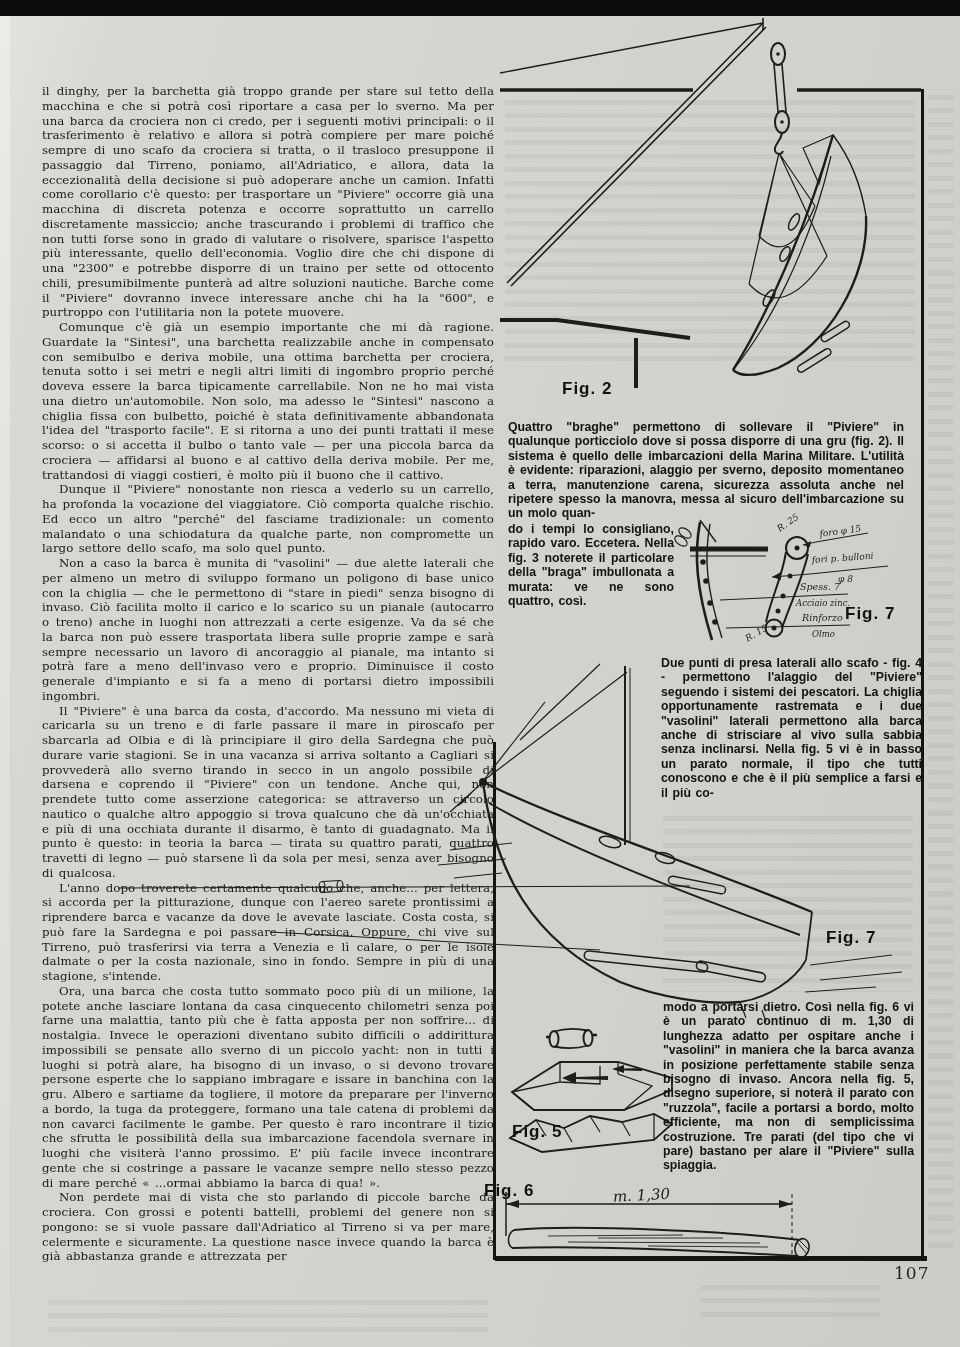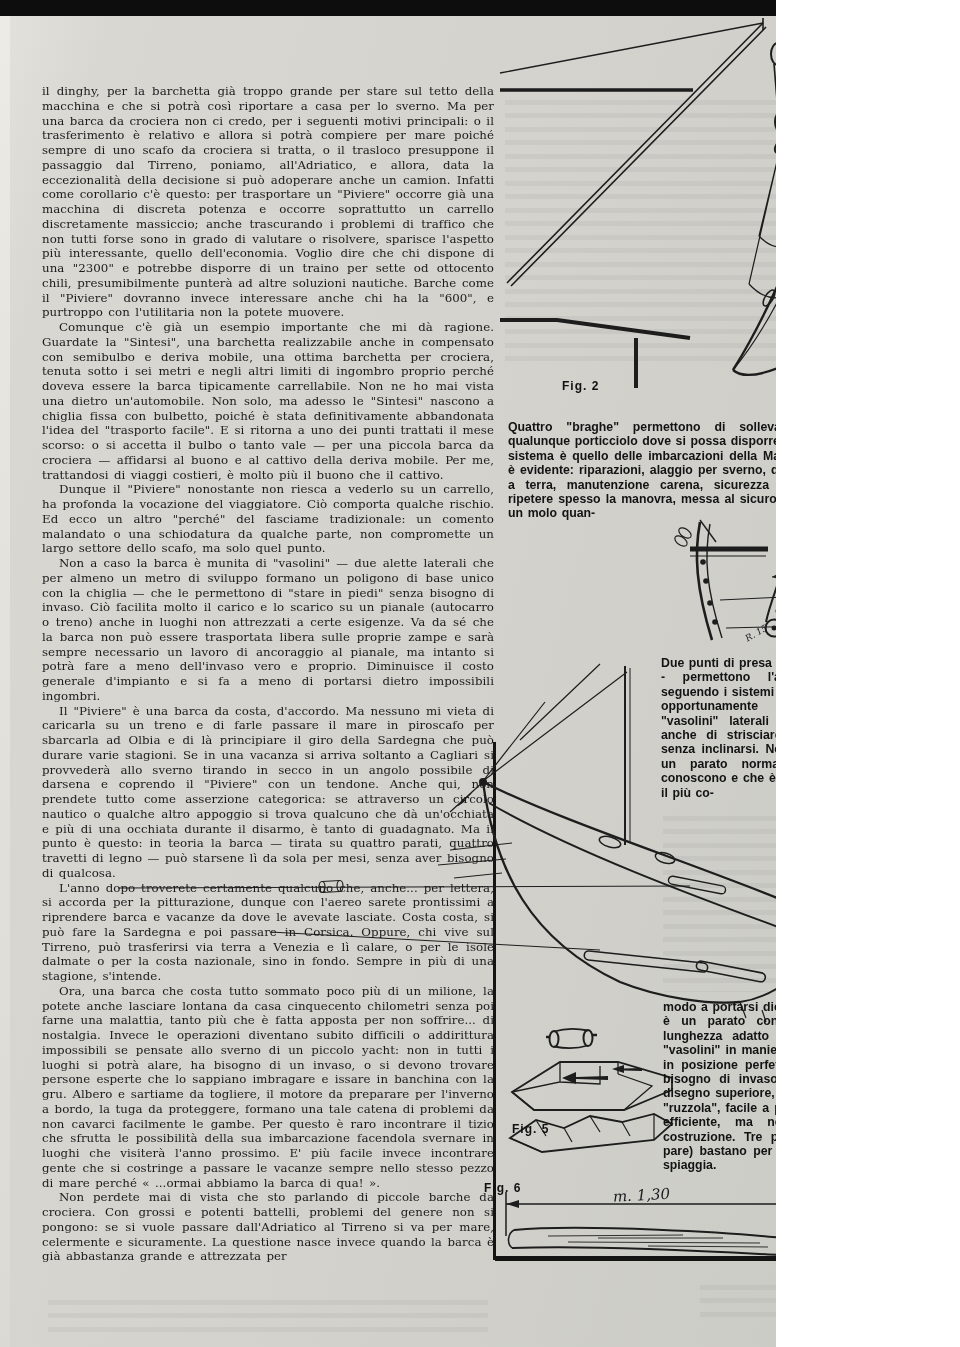--- a/index.html
+++ b/index.html
@@ -1,30 +1,30 @@
 <!DOCTYPE html>
 <html><head>
 <meta charset="utf-8">
 <style>
   html,body{margin:0;padding:0;}
-  #page{position:relative;width:776px;height:1347px;overflow:hidden;
+  #page{position:relative;width:960px;height:1347px;overflow:hidden;
     background:linear-gradient(105deg,#e3e2dd 0%,#d8d7d2 10%,#d3d2cd 55%,#ccccc7 100%);
     font-family:"DejaVu Serif",serif;}
   .abs{position:absolute;}
   #top-bar{left:0;top:0;width:960px;height:16px;background:#0d0d0d;}
   #scan-edge{left:0;top:16px;width:10px;height:1331px;background:linear-gradient(180deg,#efeee9,#dcdbd6);opacity:.75;}
   #article{left:42px;top:84px;width:452px;height:1218px;overflow:hidden;
     color:#1b1b1b;font-size:11.8px;line-height:14.75px;text-align:justify;
     word-spacing:1.6px;letter-spacing:.05px;}
   #article p{margin:0;text-indent:17px;}
   #article p.first{text-indent:0;}
   .caption{font-family:"Liberation Sans",sans-serif;font-weight:bold;color:#131313;
     font-size:12.3px;line-height:14.4px;text-align:justify;word-spacing:1.2px;}
   .figlabel{font-family:"Liberation Sans",sans-serif;font-weight:bold;color:#111;
-    font-size:12px;letter-spacing:1px;}
+    font-size:17px;letter-spacing:1px;}
   #page-number{font-size:17px;color:#26262a;letter-spacing:1px;text-align:right;}
   .rule{background:#141414;}
   svg{overflow:visible;}
   .ink{stroke:#1d1d1d;fill:none;}
   .hand{font-family:"DejaVu Serif",serif;font-style:italic;fill:#1c1c20;}
   .ghost{background:repeating-linear-gradient(180deg,rgba(70,70,62,.06) 0 5px,rgba(0,0,0,0) 5px 13.5px);filter:blur(.5px);}
 </style>
 </head>
 <body>
 
@@ -75,20 +75,21 @@
     <path class="ink" stroke-width="1.2" d="M306 132 L336 119 L322 168 Z"></path>
     <ellipse class="ink" cx="297" cy="206" rx="9" ry="4" stroke-width="1.5" transform="rotate(-62 297 206)"></ellipse>
     <ellipse class="ink" cx="288" cy="238" rx="8" ry="4" stroke-width="1.5" transform="rotate(-62 288 238)"></ellipse>
     <ellipse class="ink" cx="272" cy="282" rx="9" ry="4" stroke-width="1.5" transform="rotate(-58 272 282)"></ellipse>
     <rect class="ink" x="298" y="341" width="38" height="7" rx="3.5" stroke-width="1.5" transform="rotate(-32 317 344)"></rect>
     <rect class="ink" x="322" y="312" width="32" height="7" rx="3.5" stroke-width="1.5" transform="rotate(-32 338 315)"></rect>
   </svg>
   <div class="abs figlabel" style="left:562px;top:379px;">Fig. 2</div>
 
   <div class="abs caption" style="left:508px;top:420px;width:396px;">Quattro "braghe" permettono di sollevare il "Piviere" in qualunque porticciolo dove si possa disporre di una gru (fig. 2). Il sistema è quello delle imbarcazioni della Marina Militare. L'utilità è evidente: riparazioni, alaggio per sverno, deposito momentaneo a terra, manutenzione carena, sicurezza assoluta anche nel ripetere spesso la manovra, messa al sicuro dell'imbarcazione su un molo quan-</div>
+  <div class="abs caption" style="left:508px;top:522px;width:166px;">do i tempi lo consigliano, rapido varo. Eccetera. Nella fig. 3 noterete il particolare della "braga" imbullonata a murata: ve ne sono quattro, così.</div>
 
   <svg class="abs" style="left:670px;top:518px;" width="256" height="148" viewBox="0 0 256 148">
     <path class="ink" stroke-width="1.4" d="M30 2 L46 24"></path>
     <path class="ink" stroke-width="5" d="M20 31 H98"></path>
     <path class="ink" stroke-width="1" d="M20 38 H96"></path>
     <path class="ink" stroke-width="2.6" d="M30 4 C 24 36, 26 70, 42 122"></path>
     <path class="ink" stroke-width="1.4" d="M40 6 C 34 38, 36 70, 52 120"></path>
     <circle cx="33" cy="44" r="2.8" fill="#1d1d1d"></circle>
     <circle cx="36" cy="63" r="2.8" fill="#1d1d1d"></circle>
     <circle cx="40" cy="85" r="2.8" fill="#1d1d1d"></circle>

